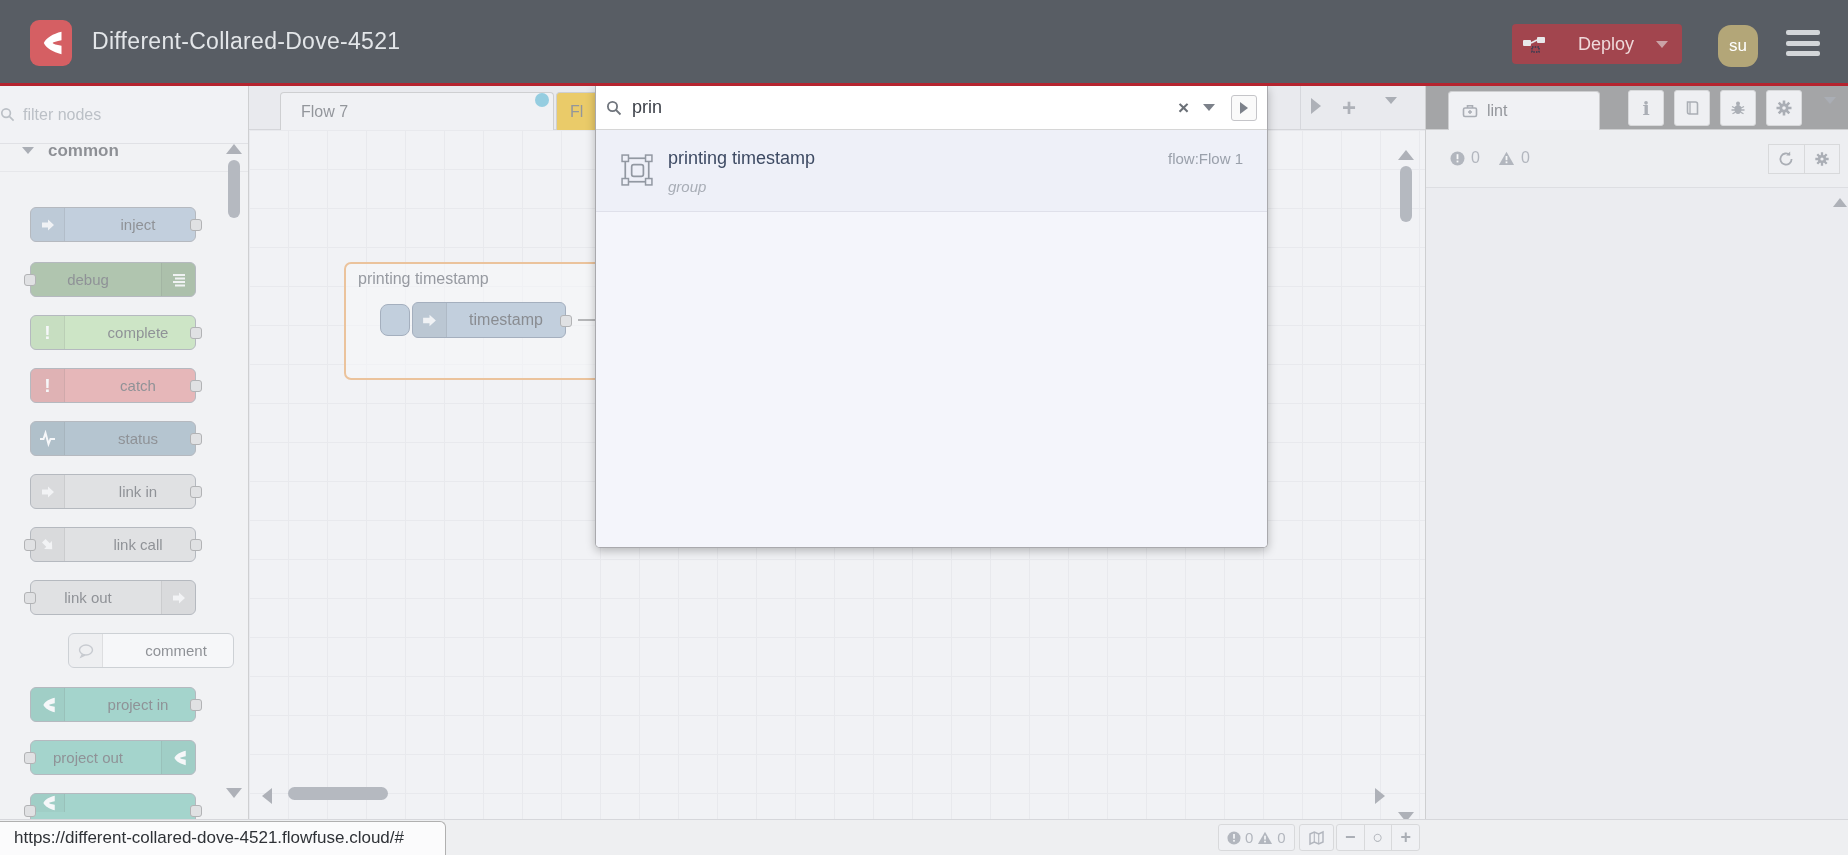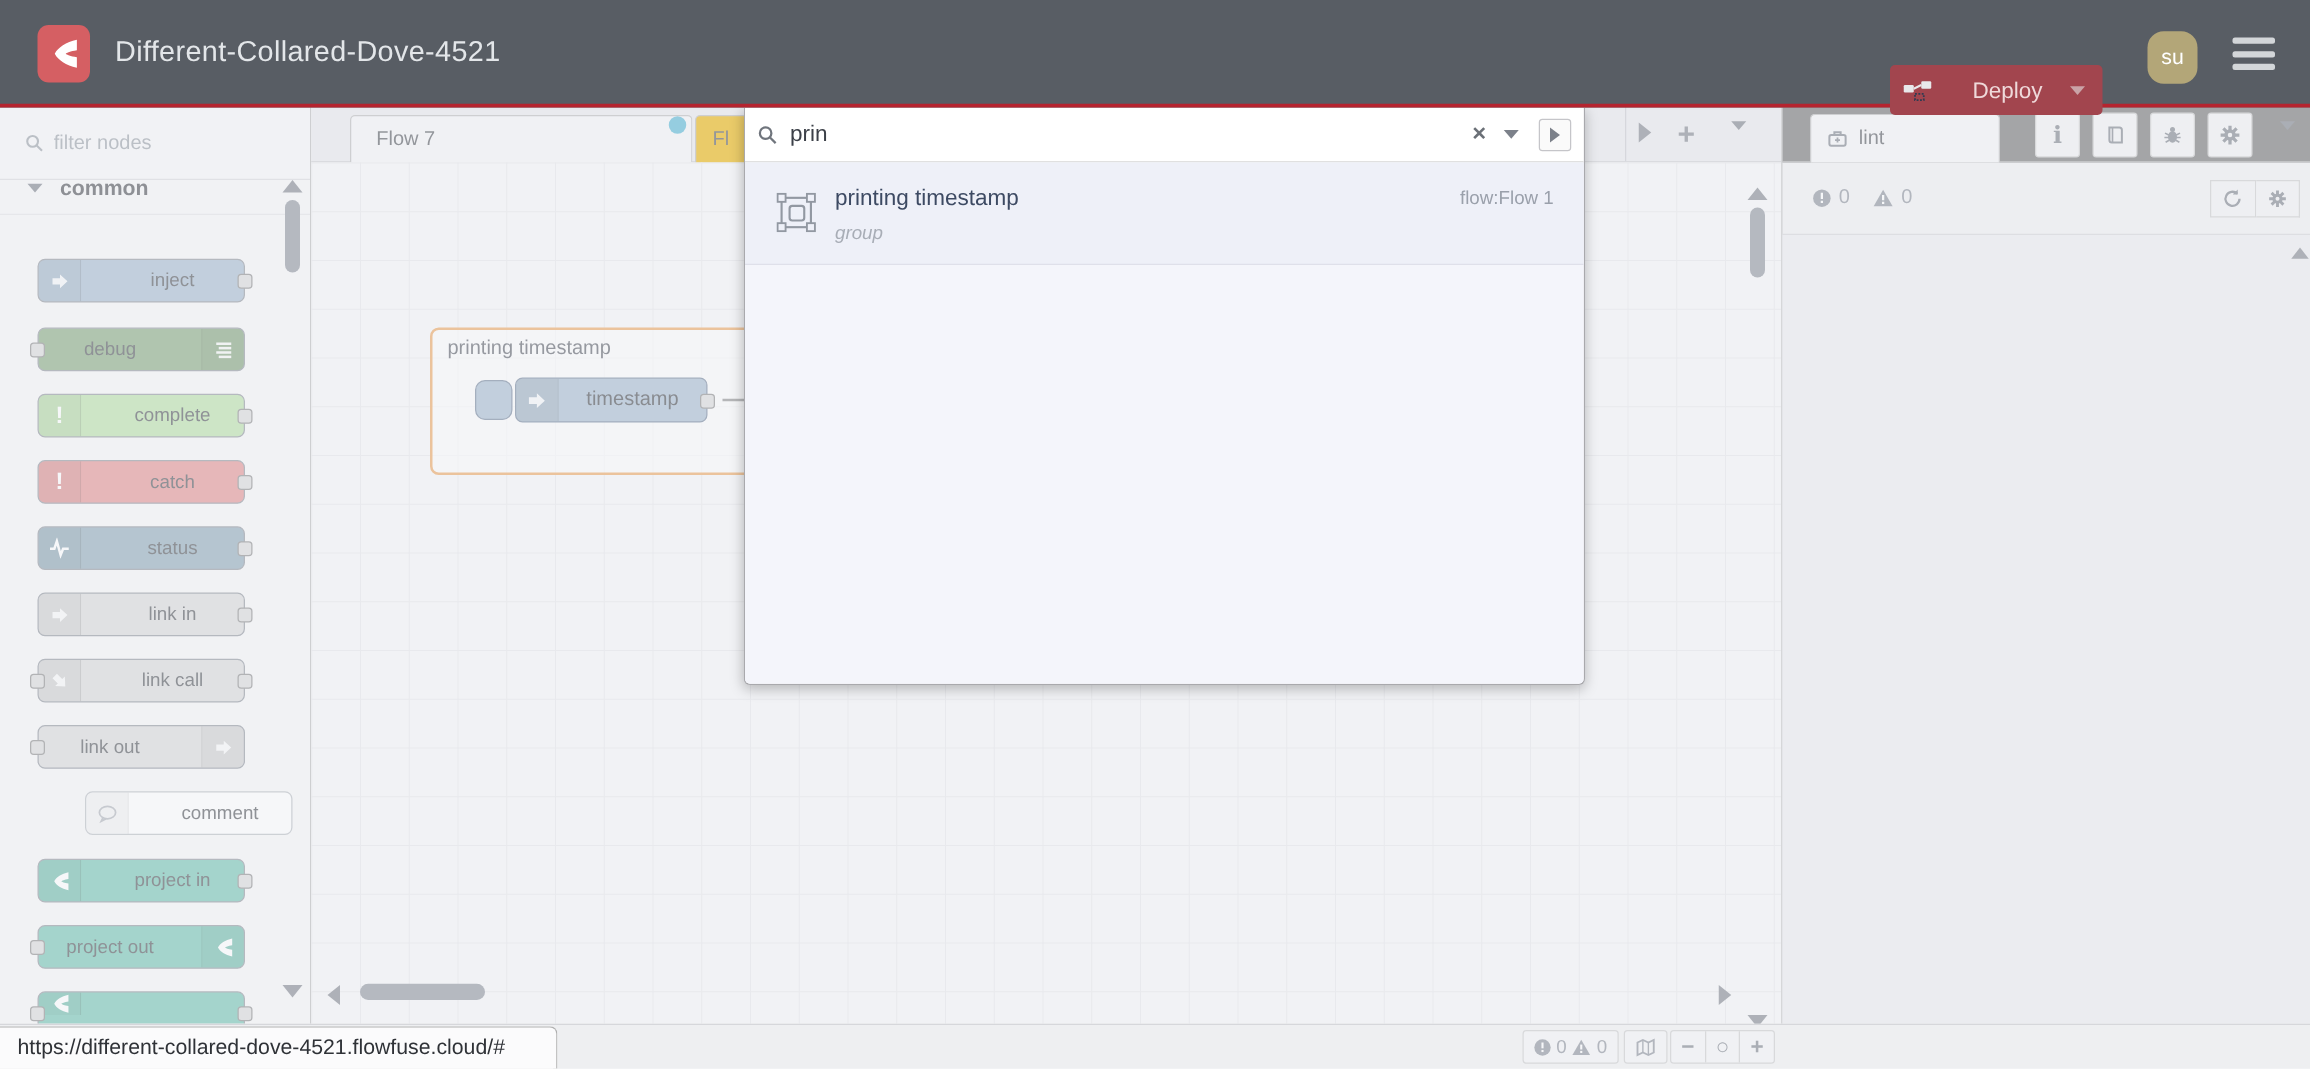--- a/index.html
+++ b/index.html
@@ -8,38 +8,38 @@
   .app { position:relative; width:1848px; height:855px; background:#f4f4f5; }
 
   
   .header { position:absolute; left:0; top:0; width:1848px; height:86px;
     background:#585d64; border-bottom:3px solid #b5242f; z-index:80; display:flex; align-items:center; }
   .logo-box { position:absolute; left:30px; top:20px; width:42px; height:46px;
     background:#d55f63; border-radius:9px; display:flex; align-items:center; justify-content:center; }
   .app-title { position:absolute; left:92px; top:0; height:83px; line-height:83px;
     font-size:23px; color:#e3e6e9; font-weight:400; letter-spacing:.3px; }
   .deploy-btn { position:absolute; left:1512px; top:24px; width:170px; height:40px;
-    background:#a2454e; border-radius:4px; display:flex; align-items:center; padding:0 10px;margin-top:28px; }
+    background:#a2454e; border-radius:4px; display:flex; align-items:center; padding:0 10px; }
   .deploy-label { color:#efd9da; font-size:18px; margin-left:10px; flex:1; text-align:center; }
   .deploy-caret { width:0; height:0; border-left:6px solid transparent; border-right:6px solid transparent;
     border-top:7px solid #caa3a7; margin-right:4px; }
   .avatar { position:absolute; left:1718px; top:25px; width:40px; height:42px; background:#b3a678;
     border-radius:13px; color:#fff; font-size:17px; display:flex; align-items:center; justify-content:center; }
   .hamburger { position:absolute; left:1786px; top:28px; width:34px; height:30px;
     display:flex; flex-direction:column; justify-content:space-between; padding:2px 0; }
   .hamburger span { display:block; width:34px; height:5px; background:#d3d6d9; border-radius:2px; }
 
   
   .workspace { position:absolute; left:0; top:86px; width:1848px; height:733px; }
 
   
   .palette { position:absolute; left:0; top:0; width:249px; height:733px;
     background:#f6f6f7; border-right:1px solid #bbb; overflow:hidden; }
   .filter-row { position:absolute; left:0; top:0; width:249px; height:58px;
-    background:#f7f7f8; border-bottom:1px solid #d9d9dc; display:flex; align-items:center; padding-left:20px; }
+    background:#f7f7f8; border-bottom:1px solid #d9d9dc; display:flex; align-items:center; }
   .filter-row .ph { color:#9aa0a8; font-size:16px; margin-left:8px; }
   .cat-row { position:absolute; left:0; top:44px; width:249px; height:42px; display:flex;
     align-items:center; padding-left:22px; border-bottom:1px solid #e3e3e6; }
   .cat-label { font-size:17px; font-weight:bold; color:#4c4f54; margin-left:14px; }
   .chev-down { width:0; height:0; border-left:6px solid transparent; border-right:6px solid transparent;
     border-top:7px solid #7c818a; }
   .pnode { position:absolute; left:30px; width:166px; height:35px; border:1px solid #8f949c;
     border-radius:6px; display:flex; align-items:stretch;gap:16px; }
   .pnode.comment-node { border-color:#b9bdc2;margin-left:38px; }
   .pni { width:34px; display:flex; align-items:center; justify-content:center;

